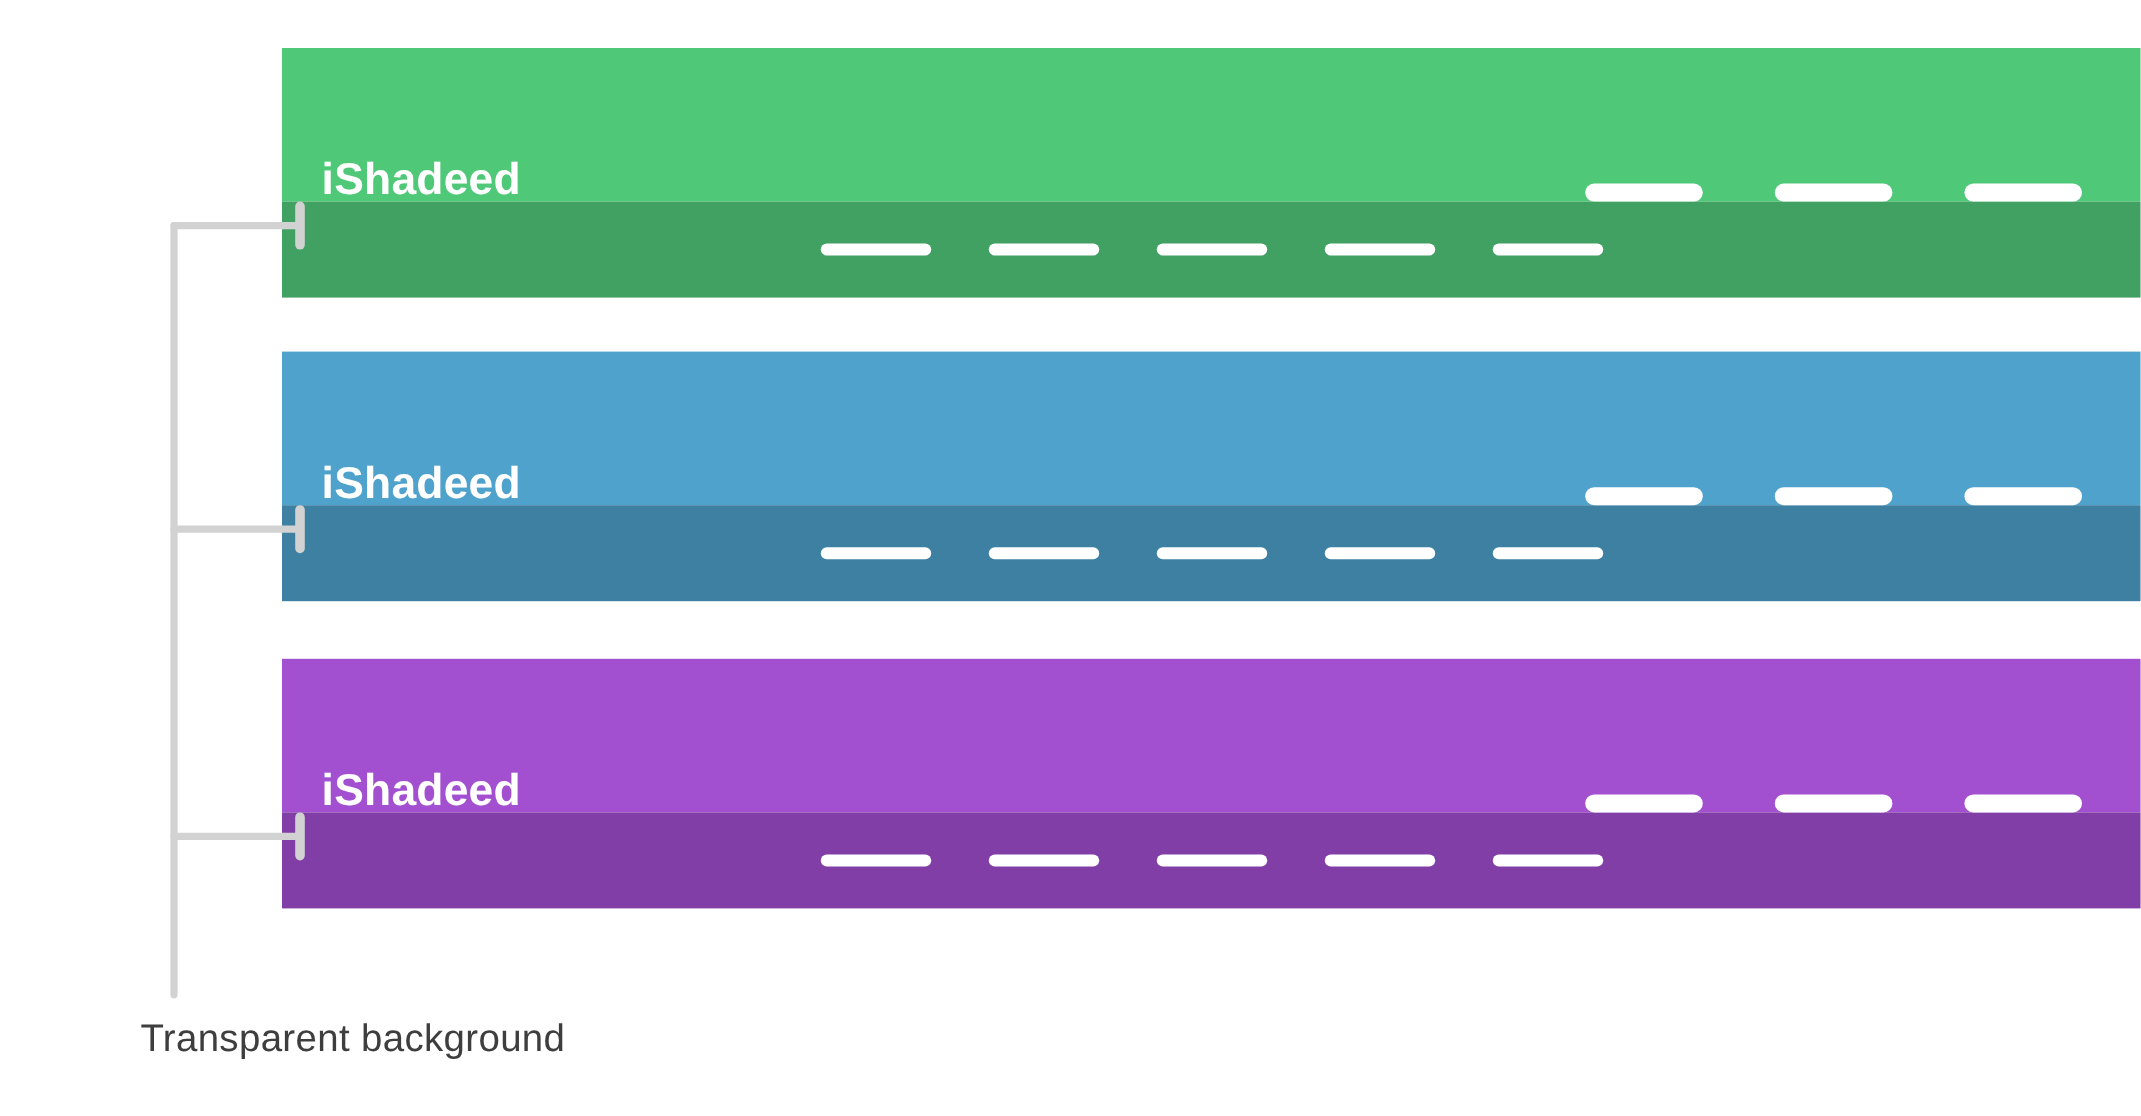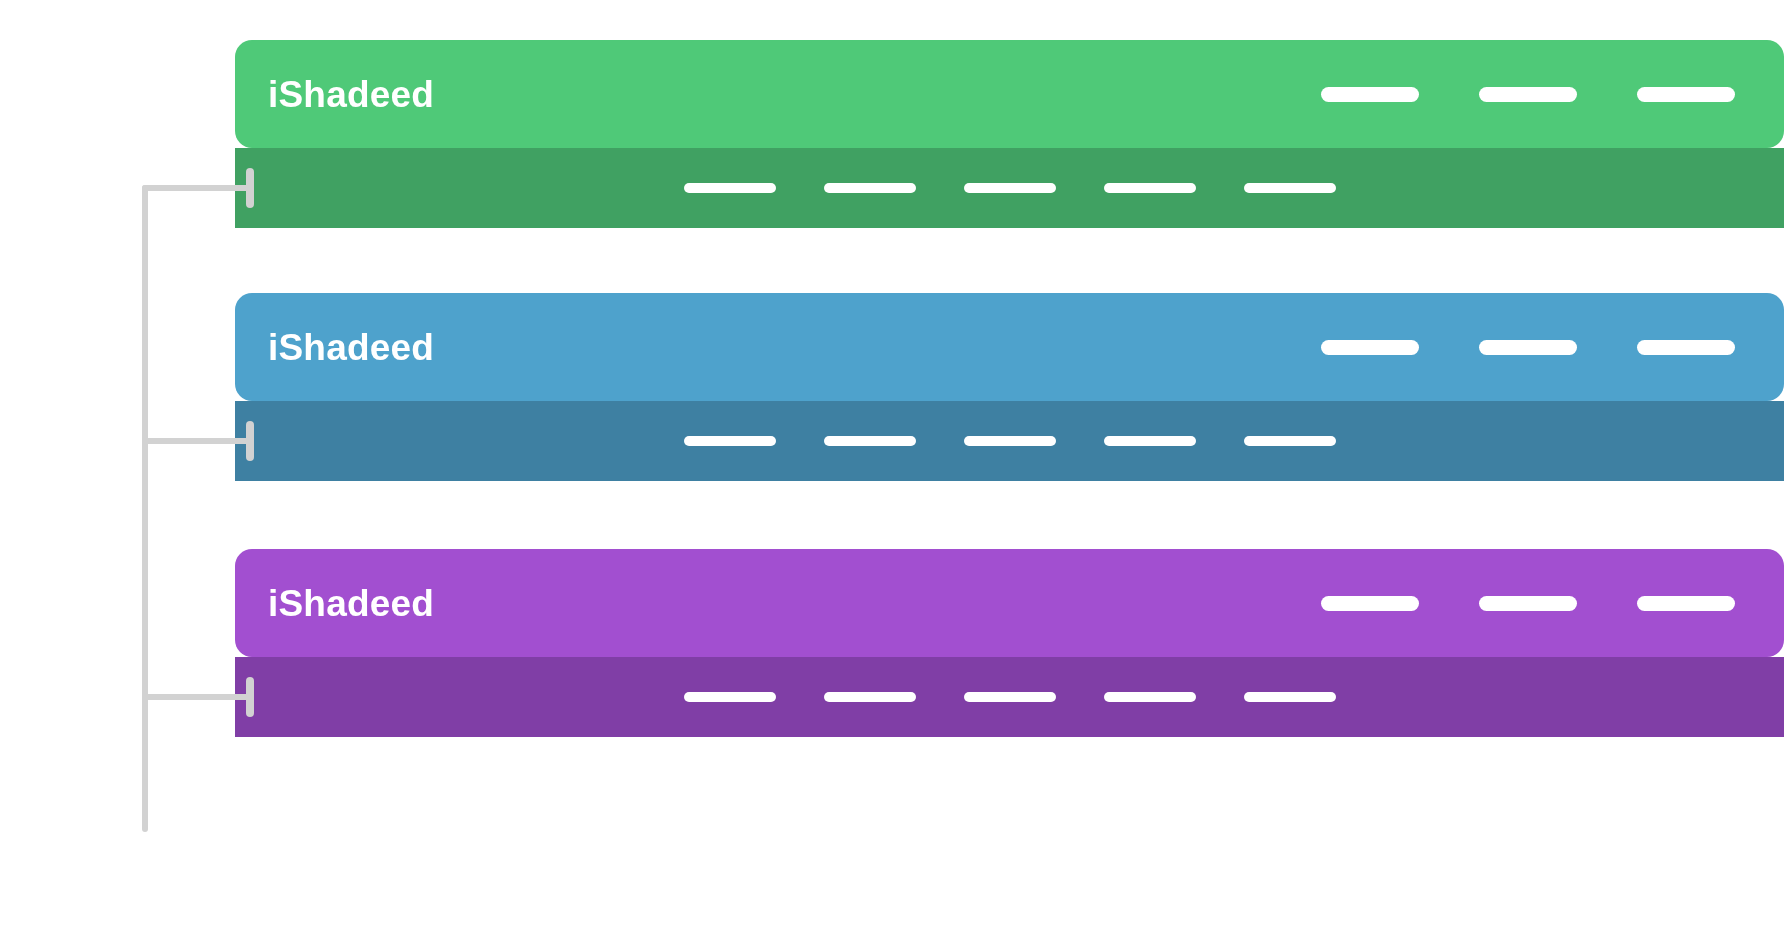--- a/index.html
+++ b/index.html
@@ -20,27 +20,26 @@
   .section {
     position: absolute;
     left: 235px;
     right: 0;
   }
   .section.s0 { top: 40px; }
   .section.s1 { top: 293px; }
   .section.s2 { top: 549px; }
 
   .bar-header {
-    height: 108px;
+    height: 128px;
     background: var(--header-color);
     display: flex;
-    align-items: center;
+    align-items: flex-end;
     justify-content: space-between;
     padding: 0 49px 0 33px;
-    border-radius: 17px;
   }
   .logo {
     color: #ffffff;
     font-size: 37px;
     font-weight: 700;
     letter-spacing: 0.2px;
     line-height: 1;
   }
   .nav-pills {
     display: flex;
@@ -173,14 +172,15 @@
   </div>
 
   <div class="connector-vline"></div>
   <div class="connector-branch b0"></div>
   <div class="connector-branch b1"></div>
   <div class="connector-branch b2"></div>
   <div class="connector-tick t0"></div>
   <div class="connector-tick t1"></div>
   <div class="connector-tick t2"></div>
 
+  <div class="annotation-label">Transparent background</div>
 
 </div>
 
 </body></html>

